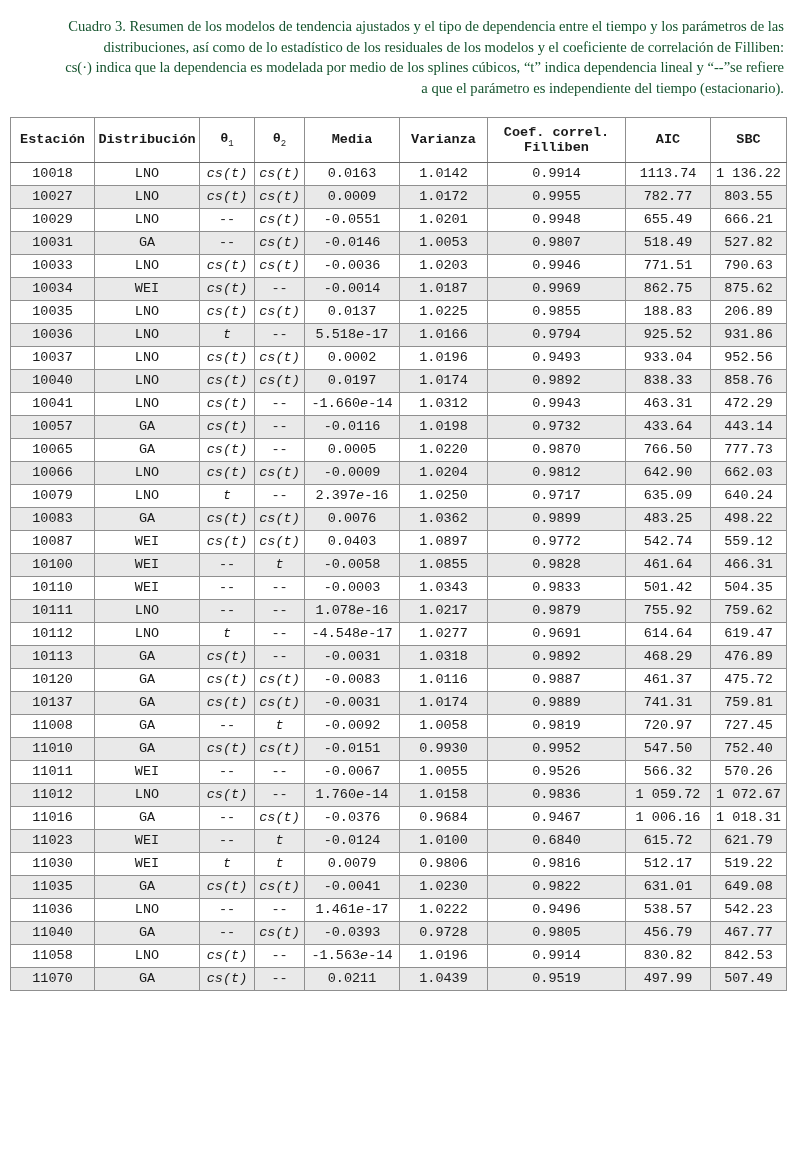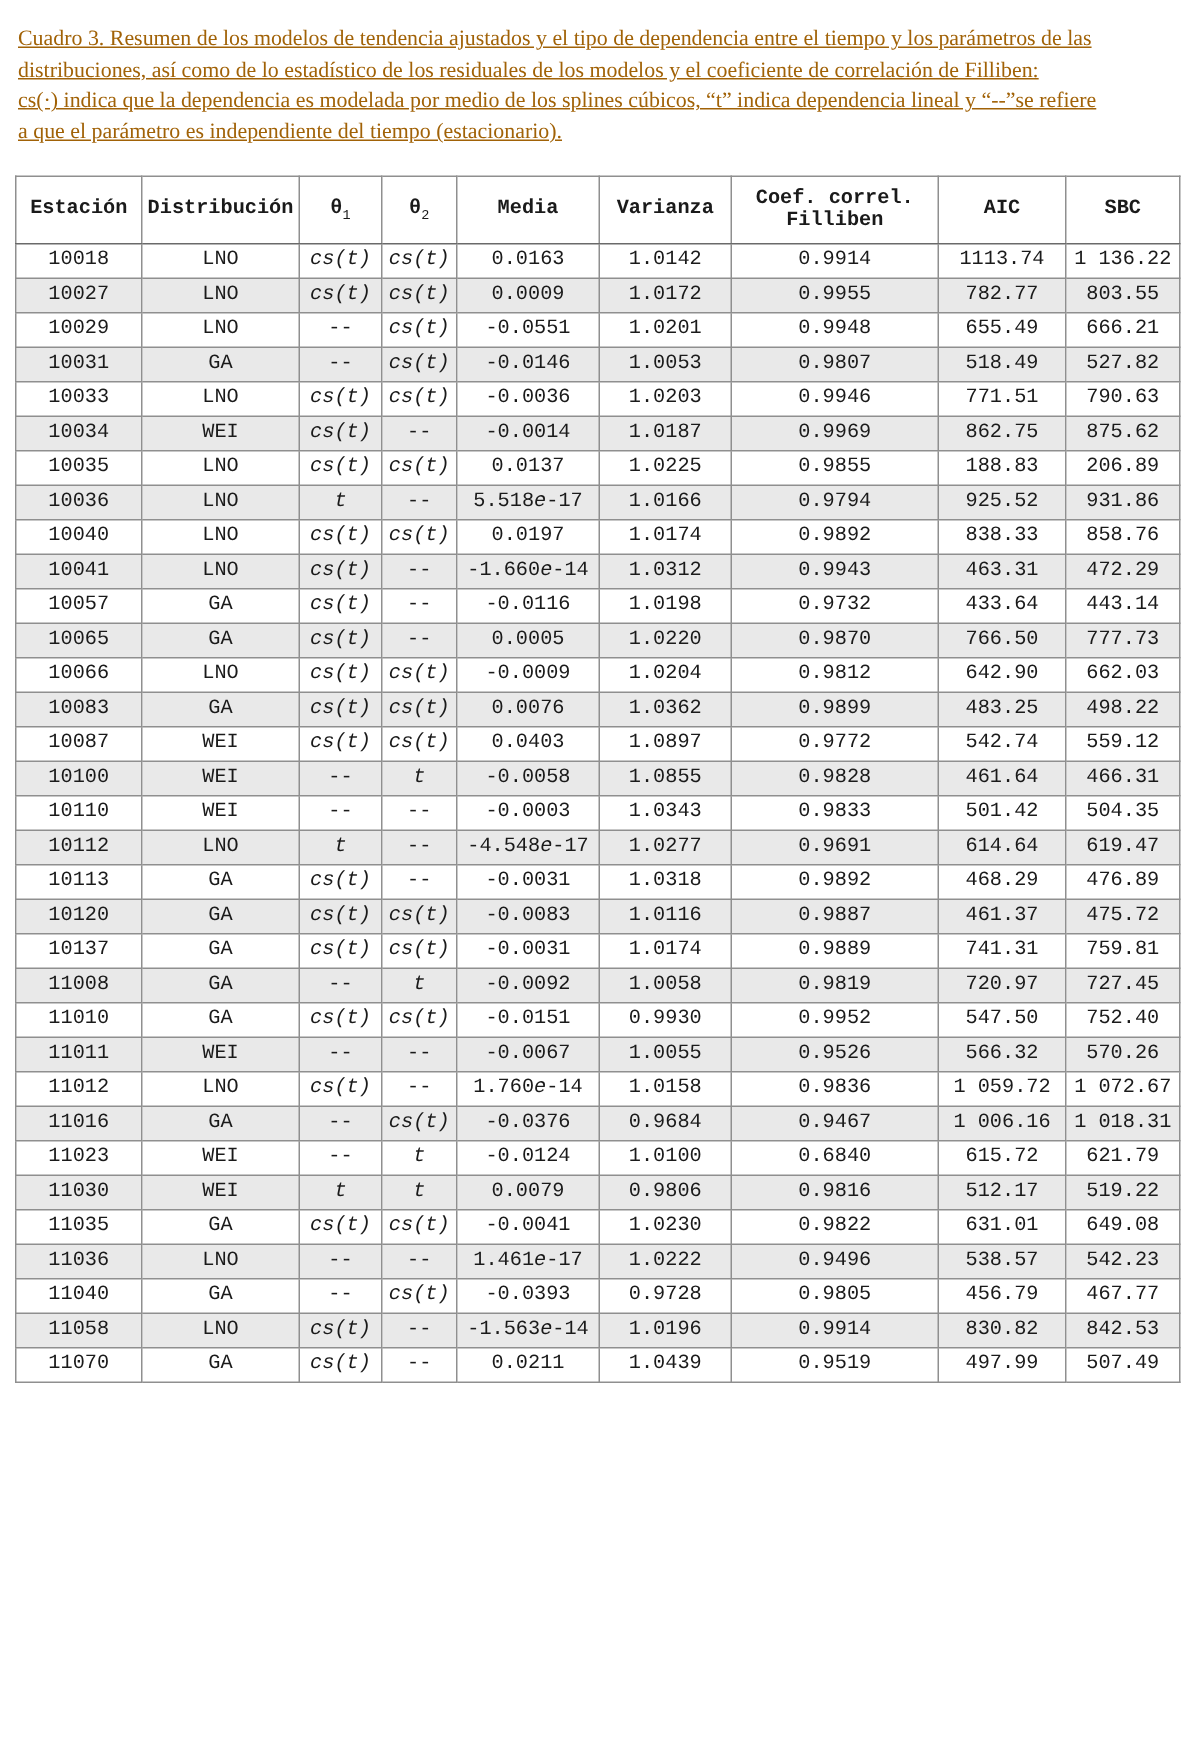--- a/index.html
+++ b/index.html
@@ -10,24 +10,23 @@
     font-family: "Liberation Serif", "DejaVu Serif", serif;
   }
   .page {
     width: 796px;
     box-sizing: border-box;
     padding: 14px 10px 16px 10px;
   }
   .caption {
     font-size: 14.6px;
     line-height: 1.42;
-    text-align: left;
+    text-align: right;
     margin: 2px 2px 18px 2px;
-    color: #a16207;
-    text-decoration: underline;
+    color: #14532d;
   }
   .caption .cap-line { white-space: nowrap; }
   table.results {
     border-collapse: collapse;
     width: 776px;
     font-size: 13.5px;
     table-layout: fixed;
     border: 1.5px solid #4a4a4a;
     font-family: Liberation Mono, monospace;
   }
@@ -177,20 +176,31 @@
           <td>LNO</td>
           <td class="ital">t</td>
           <td>--</td>
           <td>5.518<span class="ital">e</span>-17</td>
           <td>1.0166</td>
           <td>0.9794</td>
           <td>925.52</td>
           <td>931.86</td>
         </tr>
         <tr>
+          <td>10037</td>
+          <td>LNO</td>
+          <td class="ital">cs(t)</td>
+          <td class="ital">cs(t)</td>
+          <td>0.0002</td>
+          <td>1.0196</td>
+          <td>0.9493</td>
+          <td>933.04</td>
+          <td>952.56</td>
+        </tr>
+        <tr>
           <td>10040</td>
           <td>LNO</td>
           <td class="ital">cs(t)</td>
           <td class="ital">cs(t)</td>
           <td>0.0197</td>
           <td>1.0174</td>
           <td>0.9892</td>
           <td>838.33</td>
           <td>858.76</td>
         </tr>
@@ -232,20 +242,31 @@
           <td>LNO</td>
           <td class="ital">cs(t)</td>
           <td class="ital">cs(t)</td>
           <td>-0.0009</td>
           <td>1.0204</td>
           <td>0.9812</td>
           <td>642.90</td>
           <td>662.03</td>
         </tr>
         <tr>
+          <td>10079</td>
+          <td>LNO</td>
+          <td class="ital">t</td>
+          <td>--</td>
+          <td>2.397<span class="ital">e</span>-16</td>
+          <td>1.0250</td>
+          <td>0.9717</td>
+          <td>635.09</td>
+          <td>640.24</td>
+        </tr>
+        <tr>
           <td>10083</td>
           <td>GA</td>
           <td class="ital">cs(t)</td>
           <td class="ital">cs(t)</td>
           <td>0.0076</td>
           <td>1.0362</td>
           <td>0.9899</td>
           <td>483.25</td>
           <td>498.22</td>
         </tr>
@@ -274,20 +295,31 @@
         <tr>
           <td>10110</td>
           <td>WEI</td>
           <td>--</td>
           <td>--</td>
           <td>-0.0003</td>
           <td>1.0343</td>
           <td>0.9833</td>
           <td>501.42</td>
           <td>504.35</td>
+        </tr>
+        <tr>
+          <td>10111</td>
+          <td>LNO</td>
+          <td>--</td>
+          <td>--</td>
+          <td>1.078<span class="ital">e</span>-16</td>
+          <td>1.0217</td>
+          <td>0.9879</td>
+          <td>755.92</td>
+          <td>759.62</td>
         </tr>
         <tr>
           <td>10112</td>
           <td>LNO</td>
           <td class="ital">t</td>
           <td>--</td>
           <td>-4.548<span class="ital">e</span>-17</td>
           <td>1.0277</td>
           <td>0.9691</td>
           <td>614.64</td>

